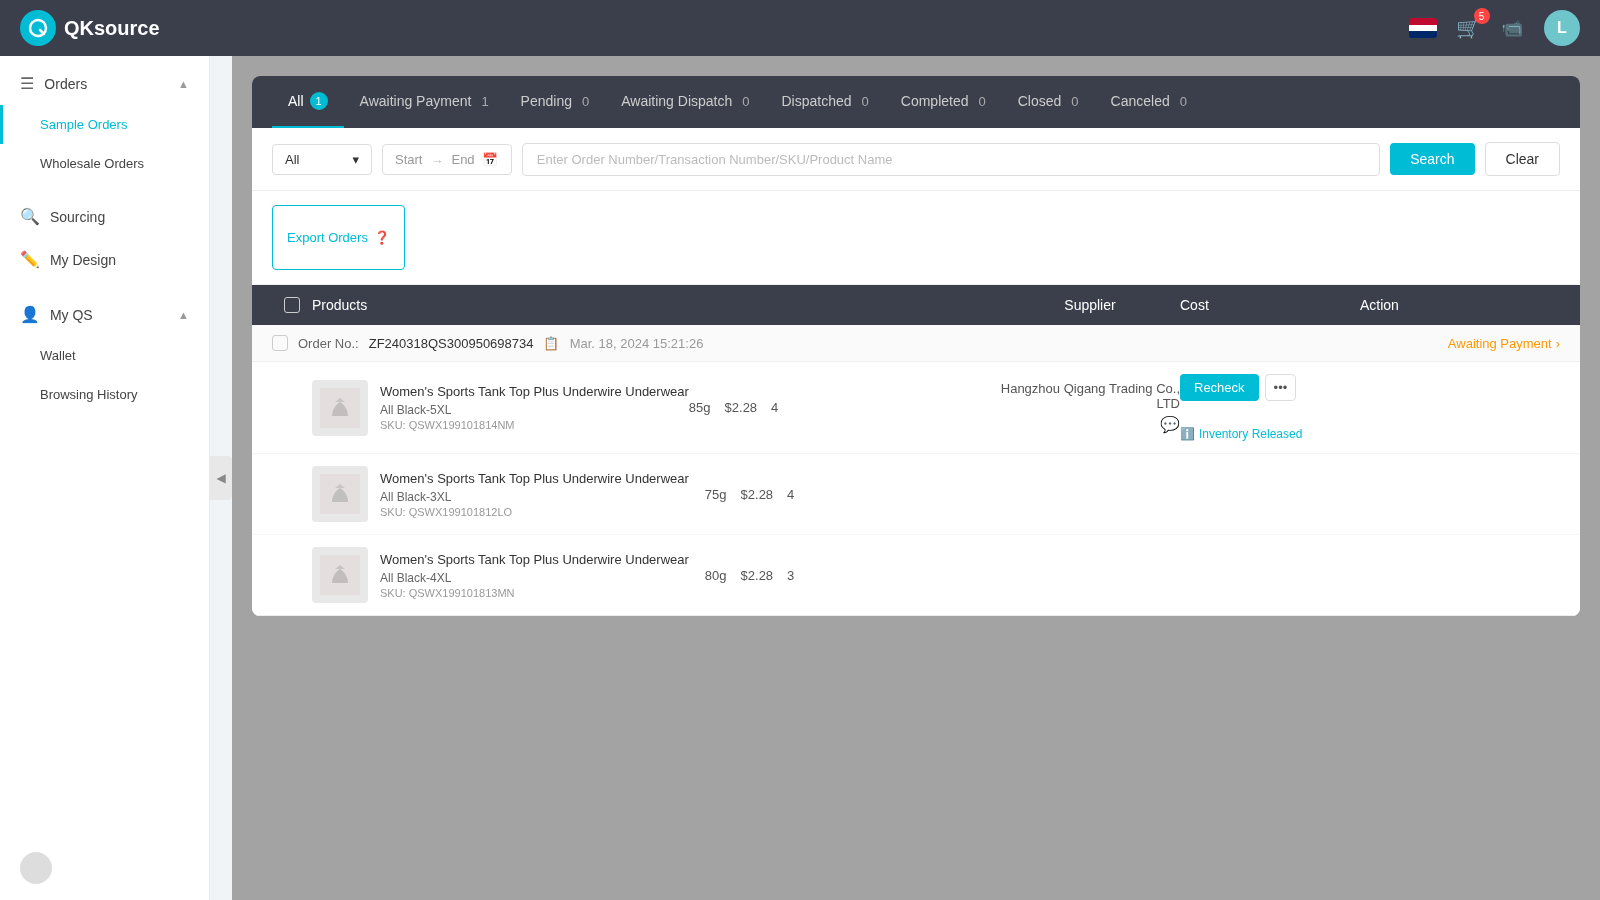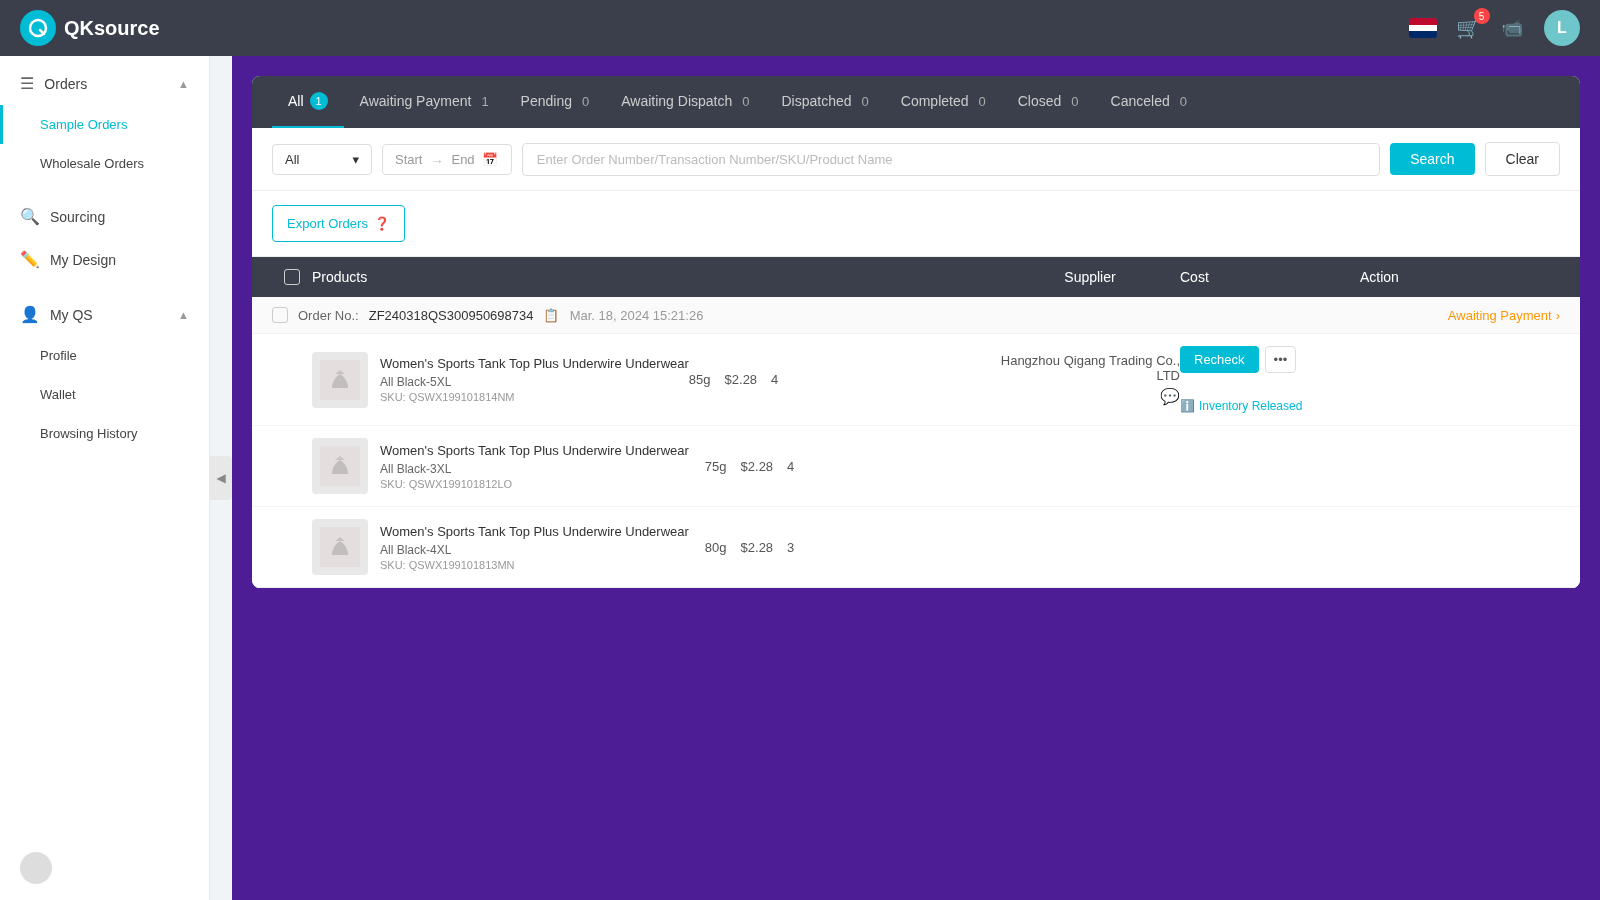--- a/index.html
+++ b/index.html
@@ -94,21 +94,21 @@
     .sidebar-item.sub {
       padding-left: 40px; font-size: 13px;
     }
     .sidebar-item.sub.active { color: #00bcd4; font-weight: 500; }
     .sidebar-arrow { margin-left: auto; font-size: 11px; color: #999; }
     .sidebar-icon { font-size: 16px; color: #666; }
 
     
     .main {
       flex: 1; overflow-y: auto; padding: 20px;
-      background: #4c1d95;
+      background: #a3a3a3;
       position: relative;
     }
 
     
     .orders-panel {
       background: white; border-radius: 8px;
       overflow: hidden;
     }
 
     
@@ -174,21 +174,21 @@
 
     
     .export-row {
       padding: 14px 20px;
       background: white;
       border-bottom: 1px solid #eee;
     }
     .btn-export {
       background: white; color: #00bcd4;
       border: 1px solid #00bcd4; border-radius: 4px;
-      padding: 10px 14px; font-size: 13px; cursor: pointer;
+      padding: 24px 14px; font-size: 13px; cursor: pointer;
       display: flex; align-items: center; gap: 6px;
     }
 
     
     .table-header {
       background: #3a3f4b;
       display: grid;
       grid-template-columns: 40px 1fr 180px 180px 200px;
       align-items: center;
       padding: 12px 20px;
@@ -328,23 +328,20 @@
       </div>
     </div>
 
     <div class="sidebar-section">
       <div class="sidebar-item">
         <span class="sidebar-icon">👤</span>
         <span>My QS</span>
         <span class="sidebar-arrow">▲</span>
       </div>
       <div class="sidebar-item sub">
-        <span>Profile</span>
-      </div>
-      <div class="sidebar-item sub">
         <span>Wallet</span>
       </div>
       <div class="sidebar-item sub">
         <span>Browsing History</span>
       </div>
     </div>
 
     <div style="margin-top:auto;padding:16px 20px;display:flex;align-items:center;">
       <div class="sidebar-user-avatar"></div>
     </div>

